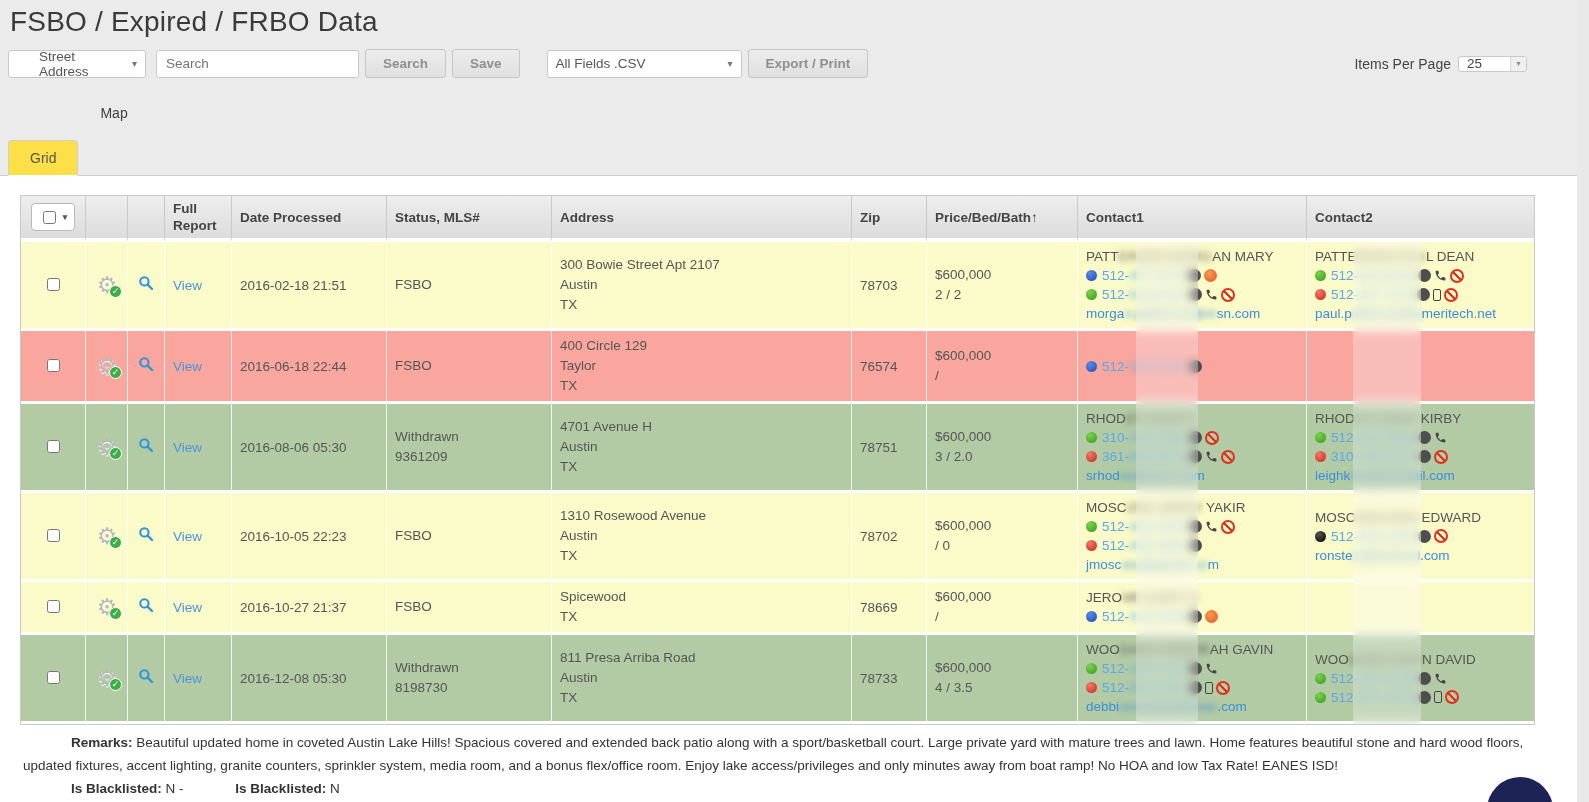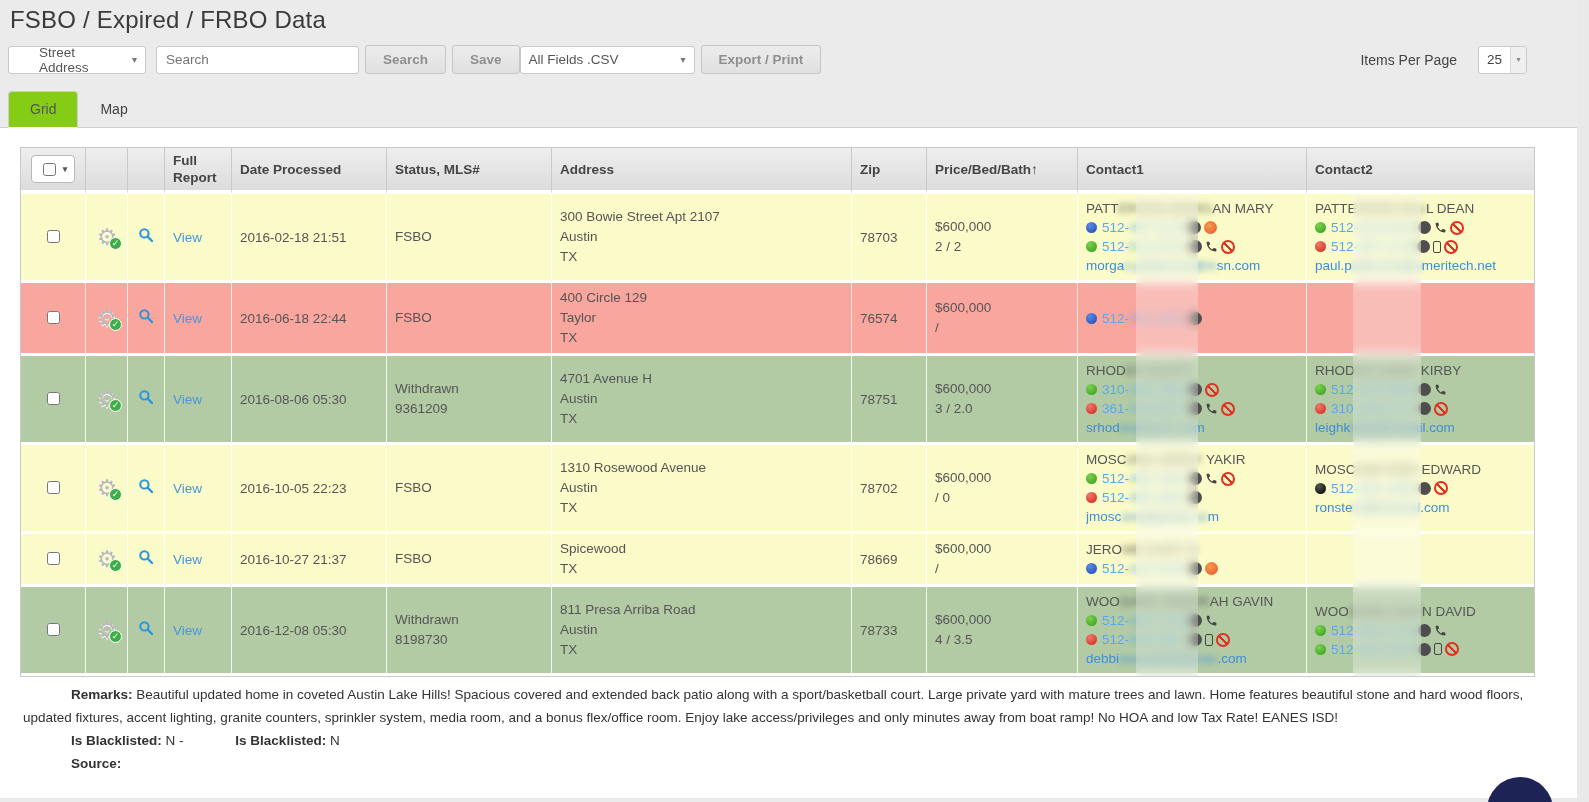--- a/index.html
+++ b/index.html
@@ -2,50 +2,50 @@
 <html><head>
 <meta charset="utf-8">
 <style>
   * { box-sizing: border-box; }
   html,body { margin:0; padding:0; }
   body {
     width:1589px; height:802px; overflow:hidden; position:relative;
     background:#ebebeb; font-family:"Liberation Sans", sans-serif; color:#444;
   }
   
-  .page-title { font-size:24px; font-weight:400; color:#3a3a3a; padding:6px 0 2px 10px; letter-spacing:.2px; }
+  .page-title { font-size:28px; font-weight:400; color:#3a3a3a; padding:6px 0 2px 10px; letter-spacing:.2px; }
   .toolbar { display:flex; align-items:center; padding:9px 62px 0 8px; }
   .select-box {
     display:flex; align-items:center; justify-content:space-between;
     background:#fff; border:1px solid #c9c9c9; border-radius:3px;
     height:28px; padding:0 8px; font-size:13.5px; color:#555; cursor:default;
   }
   .field-select { width:138px;padding-left:30px; }
-  .csv-select { width:175px; }
+  .csv-select { width:195px; margin-left:27px; }
   .caret { font-size:10px; color:#777; margin-left:6px; }
   input.text {
     height:28px; border:1px solid #c9c9c9; border-radius:3px; background:#fff;
     padding:0 9px; font-size:13.5px; color:#555; outline:none;
   }
   .search-input { width:203px; margin-left:10px; }
   .list-input  { width:196px; margin-left:25px; }
   .btn {
     height:29px; background:linear-gradient(#ececec,#e0e0e0); border:1px solid #c6c6c6;
     border-radius:3px; color:#8f8f8f; font-weight:bold; font-size:13.5px;
     padding:0 17px; margin-left:6px; cursor:pointer; font-family:inherit;
   }
   .spacer { flex:1; }
-  .ipp-label { font-size:14px; color:#444; margin-right:21px; white-space:nowrap; }
-  .ipp-select { display:flex; border:1px solid #c9c9c9; border-radius:3px; overflow:hidden; height:28px; background:#fff; }
+  .ipp-label { font-size:14px; color:#444; margin-right:7px; white-space:nowrap; }
+  .ipp-select { display:flex; border:1px solid #c9c9c9; border-radius:3px; overflow:hidden; height:16px; background:#fff;gap:20px; }
   .ipp-value { padding:0 8px; display:flex; align-items:center; font-size:13.5px; color:#444; }
   .ipp-caret { width:16px; background:#efefef; border-left:1px solid #d8d8d8; display:flex; align-items:center; justify-content:center; font-size:8px; color:#888; }
   
   .tabbar { margin-top:17px; padding-left:8px; display:flex; position:relative; z-index:2; }
   .tab { padding:9px 21px; font-size:14px; border-radius:4px 4px 0 0; cursor:pointer; }
-  .tab.active { background:#84cc16; border:1px solid #cfcfcf; border-bottom:1px solid #fff; margin-bottom:-1px; color:#555; }
+  .tab.active { background:#fde047; border:1px solid #cfcfcf; border-bottom:1px solid #fff; margin-bottom:-1px; color:#555;margin-top:45px; }
   .tab.inactive { color:#404040; border:1px solid transparent; }
   
   .content { background:#fff; border-top:1px solid #cfcfcf; width:1577px; height:671px; padding:19px 0 0 20px; position:relative; z-index:1; }
   .table-wrap { position:relative; width:1515px; border:1px solid #c9c9c9; }
   table { border-collapse:separate; border-spacing:0; table-layout:fixed; width:1513px; font-size:13.5px; color:#555; }
   thead th {
     background:linear-gradient(#eeeeee,#dcdcdc); font-weight:bold; color:#444; text-align:left;
     padding:4px 8px; height:46px; vertical-align:middle; font-size:13.5px;
     border-left:1px solid #c9c9c9; border-bottom:4px solid #fff; line-height:17px;
   }

